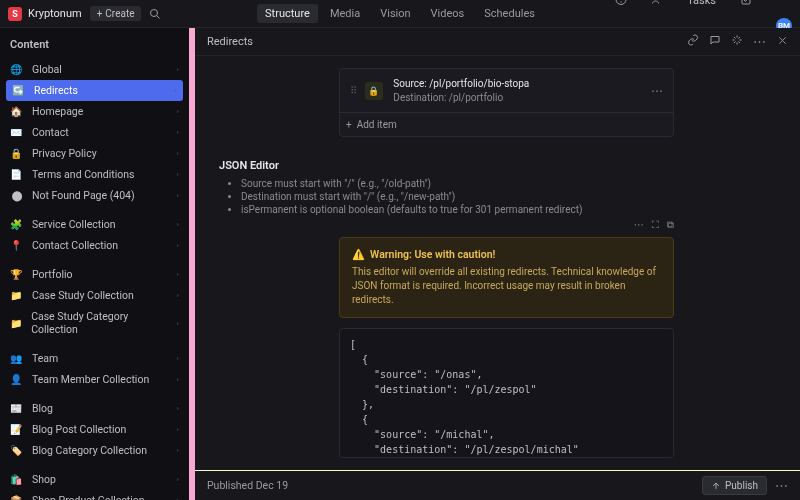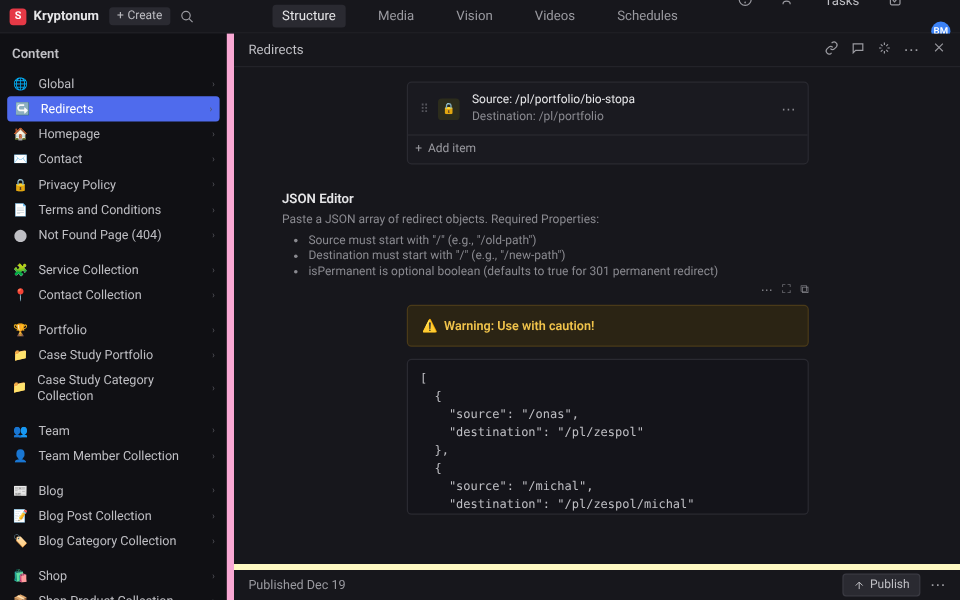--- a/index.html
+++ b/index.html
@@ -1,21 +1,21 @@
 <!DOCTYPE html>
 <html><head>
 <meta charset="utf-8">
 <style>
   * { box-sizing: border-box; margin: 0; padding: 0; }
   html, body { width: 800px; height: 500px; overflow: hidden; font-family: -apple-system, BlinkMacSystemFont, "Segoe UI", Roboto, sans-serif; background:#101014; color:#d6d6d8; }
   .top-nav { height:28px; background:#17171c; display:flex; align-items:center; padding:0 8px; font-size:11px; border-bottom:1px solid #232329; }
   .brand { display:flex; align-items:center; gap:6px; }
   .brand-badge { width:14px; height:14px; background:#e63946; border-radius:3px; display:flex; align-items:center; justify-content:center; color:#fff; font-weight:bold; font-size:9px;}
   .btn-create { background:#2a2a31; border-radius:3px; padding:2px 7px; margin-left:8px; display:flex; align-items:center; gap:3px; color:#bfbfc4; font-size:10px;}
-  .top-center { position:absolute; left:50%; transform:translateX(-50%); display:flex; gap:19px;text-align:center; }
+  .top-center { position:absolute; left:50%; transform:translateX(-50%); display:flex; gap:4px;text-align:center; }
   .top-tab { padding:3px 8px; border-radius:3px; color:#9a9aa0; font-size:11px; }
   .top-tab.active { background:#2a2a31; color:#e6e6e8; }
   .top-right { margin-left:auto; display:flex; align-items:flex-start; gap:24px; }
   .avatar { width:16px;height:16px;border-radius:50%;background:#3b82f6;display:flex;align-items:center;justify-content:center;color:#fff;font-size:8px;font-weight:600;margin-top:24px;}
   .icon { width:12px;height:12px;display:inline-flex;align-items:center;justify-content:center;color:#9a9aa0; }
   .main { display:flex; height:calc(500px - 28px); }
   .sidebar { width:195px; background:#101014; border-right:6px solid #f9a8d4; display:flex; flex-direction:column; }
   .sidebar-heading { font-size:11px; padding:10px 10px 8px; color:#bfbfc4; font-weight:600;}
   .sidebar-scroll { overflow-y:auto; flex:1; scrollbar-width:thin; scrollbar-color:#3a3a42 transparent;}
   .nav-item { display:flex; align-items:center; gap:8px; padding:4px 10px; font-size:10.5px; color:#bfbfc4; position:relative; }
@@ -38,33 +38,33 @@
   .add-row { padding:6px; font-size:10px; color:#9a9aa0; border-top:1px solid #2a2a31;}
   .section-title { font-size:11px; color:#e6e6e8; margin:22px 0 6px 0; font-weight:600;}
   .desc { font-size:10px; color:#8a8a90; }
   .bullets { font-size:10px; color:#8a8a90; padding-left:22px; margin-top:6px;}
   .bullets li { margin-bottom:2px; }
   .tool-icons { display:flex; gap:8px; justify-content:flex-end; margin:4px 0 6px 0; color:#8a8a90; font-size:10px; margin-left:120px; width:335px;}
   .warning-box { border:1px solid #4a3a18; background:#2b2414; border-radius:4px; padding:10px 12px; margin-left:120px; width:335px;}
   .warning-title { color:#f0c34b; font-size:10.5px; font-weight:600; display:flex; align-items:center; gap:5px;}
   .warning-text { color:#c9a95b; font-size:10px; margin-top:4px; line-height:1.4;}
   .json-editor { border:1px solid #2a2a31; background:#14141a; border-radius:4px; margin-top:10px; margin-left:120px; width:335px; height:130px; overflow:hidden; padding:8px 10px; font-family:ui-monospace,Menlo,monospace; font-size:10px; color:#bfbfc4; white-space:pre; line-height:1.5;}
-  .footer { border-top:5px solid #fef9c3; height:30px; display:flex; align-items:center; padding:12px 12px; font-size:10.5px; color:#9a9aa0;}
+  .footer { border-top:1px solid #fef9c3; height:30px; display:flex; align-items:center; padding:12px 12px; font-size:10.5px; color:#9a9aa0;}
   .footer-right { margin-left:auto; display:flex; gap:8px; align-items:center;}
   .publish-btn { background:#2a2a31; border:1px solid #3a3a42; border-radius:3px; color:#bfbfc4; padding:3px 8px; font-size:10px; display:flex; align-items:center; gap:4px;}
   .ellipsis { color:#9a9aa0; font-size:13px;}
   svg { display:block; }
 </style>
 </head>
 <body>
 
 <div class="top-nav">
   <div class="brand">
     <div class="brand-badge">S</div>
-    <span style="font-weight:700;color:#e6e6e8;">Kryptonum</span>
+    <span style="font-weight:400;color:#e6e6e8;">Kryptonum</span>
   </div>
   <div class="btn-create">
     <span>+</span>
     <span>Create</span>
   </div>
   <span class="icon" style="margin-left:8px;cursor:pointer">
     <svg width="12" height="12" viewBox="0 0 24 24" fill="none" stroke="currentColor" stroke-width="2">
         <circle cx="10" cy="10" r="7"></circle>
         <line x1="21" y1="21" x2="15" y2="15"></line>
       </svg>
@@ -153,21 +153,21 @@
           <span class="chev">›</span>
         </div>
         <div class="section-gap"></div>
         <div class="nav-item">
           <span class="doticon">🏆</span>
           <span>Portfolio</span>
           <span class="chev">›</span>
         </div>
         <div class="nav-item">
           <span class="doticon">📁</span>
-          <span>Case Study Portfolio</span>
+          <span>Case Study Collection</span>
           <span class="chev">›</span>
         </div>
         <div class="nav-item">
           <span class="doticon">📁</span>
           <span>Case Study Category Collection</span>
           <span class="chev">›</span>
         </div>
         <div class="section-gap"></div>
         <div class="nav-item">
           <span class="doticon">👥</span>
@@ -246,41 +246,41 @@
           <div class="lock-badge">🔒</div>
           <div class="redirect-text">
             <div class="src"><span>Source:</span> <span>/pl/portfolio/bio-stopa</span></div>
             <div class="dst"><span>Destination:</span> <span>/pl/portfolio</span></div>
           </div>
           <span class="row-menu">⋯</span>
         </div>
         <div class="add-row">+ &nbsp;<span>Add item</span></div>
       </div>
 
-      <div style="margin-left:16px;">
+      <div style="margin-left:0;">
         <div class="section-title">JSON Editor</div>
-        <div class="desc">Paste a JSON array of redirect objects. Required Properties:</div>
         <ul class="bullets" id="bullets">
             <li>Source must start with "/" (e.g., "/old-path")</li>
             <li>Destination must start with "/" (e.g., "/new-path")</li>
             <li>isPermanent is optional boolean (defaults to true for 301 permanent redirect)</li>
           </ul>
       </div>
 
       <div class="tool-icons">
         <span>⋯</span>
         <span>⛶</span>
         <span>⧉</span>
       </div>
 
       <div class="warning-box">
         <div class="warning-title">
             <span>⚠️</span>
             <span>Warning: Use with caution!</span>
           </div>
+        <div class="warning-text">This editor will override all existing redirects. Technical knowledge of JSON format is required. Incorrect usage may result in broken redirects.</div>
       </div>
 
       <div class="json-editor">[
   {
     "source": "/onas",
     "destination": "/pl/zespol"
   },
   {
     "source": "/michal",
     "destination": "/pl/zespol/michal"

